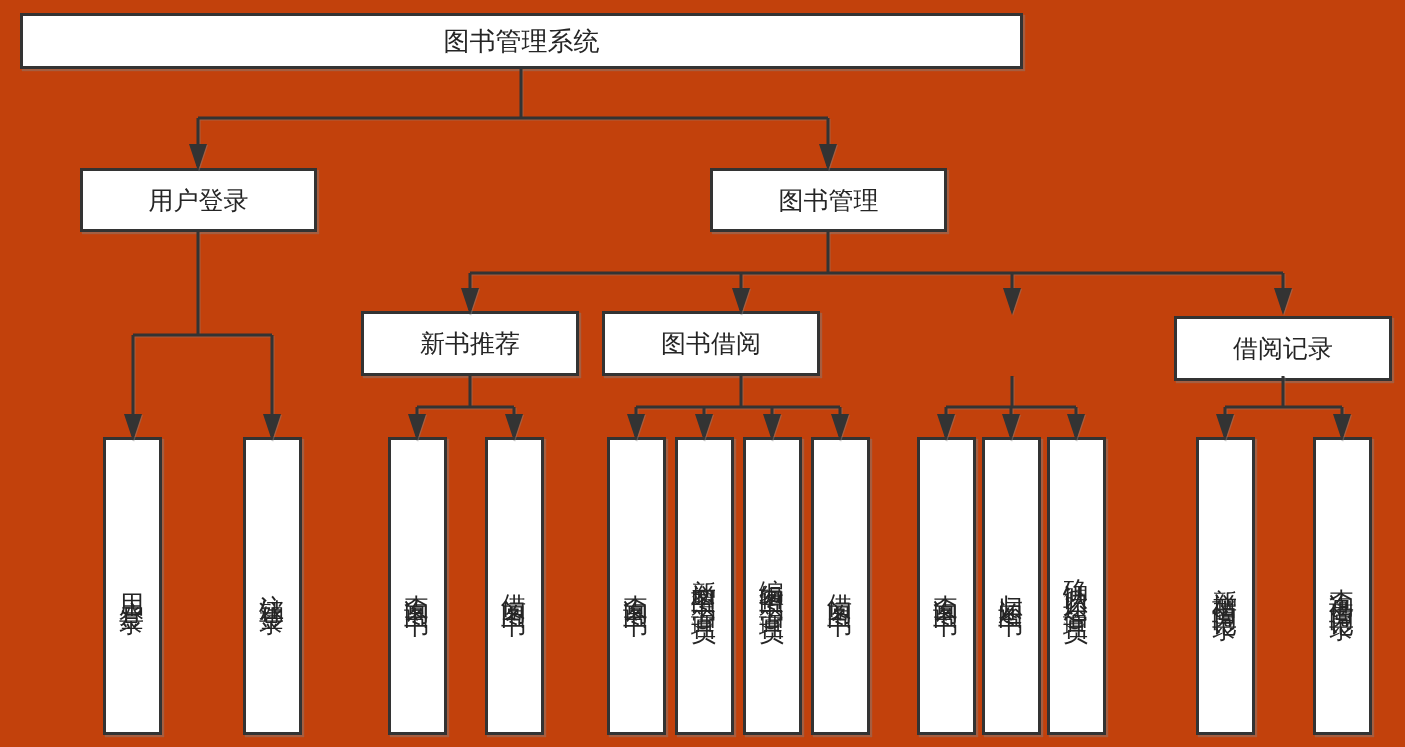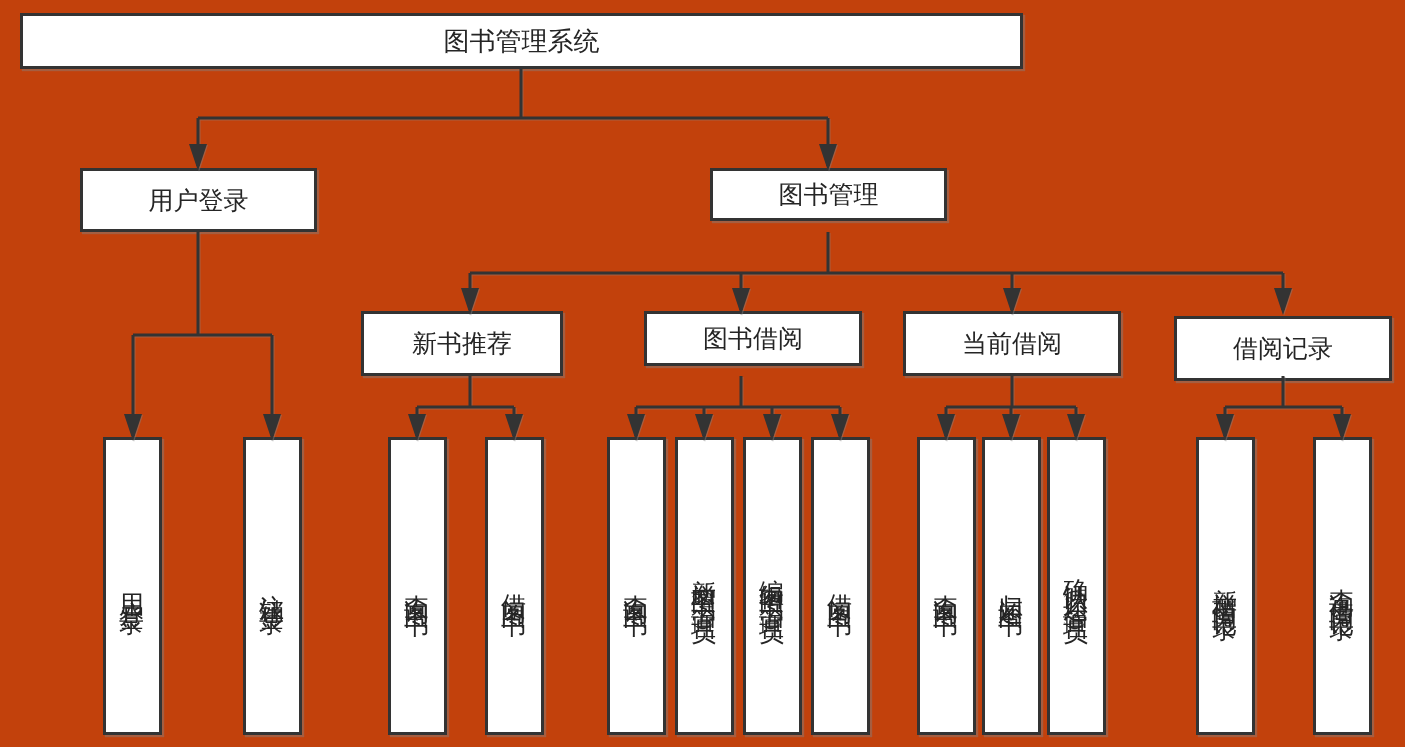--- a/index.html
+++ b/index.html
@@ -55,25 +55,24 @@
   }
 </style>
 </head>
 <body>
 
 <div id="canvas">
 
   <div class="box" style="left:20px; top:13px; width:1003px; height:56px; font-size:26px;">图书管理系统</div>
 
   <div class="box" style="left:80px; top:168px; width:237px; height:64px;">用户登录</div>
-  <div class="box" style="left:710px; top:168px; width:237px; height:53px;">图书管理</div>
+  <div class="box" style="left:710px; top:168px; width:237px; height:64px;">图书管理</div>
 
-  <div class="box" style="left:361px; top:311px; width:202px; height:65px;">新书推荐</div>
-  <div class="box" style="left:644px; top:311px; width:218px; height:55px;">图书借阅</div>
-  <div class="box" style="left:903px; top:311px; width:218px; height:65px;">当前借阅</div>
+  <div class="box" style="left:361px; top:311px; width:218px; height:65px;">新书推荐</div>
+  <div class="box" style="left:602px; top:311px; width:218px; height:65px;">图书借阅</div>
   <div class="box" style="left:1174px; top:316px; width:218px; height:65px;">借阅记录</div>
 
   <div class="box v" style="left:103px; top:437px; width:59px; height:298px;">用户登录</div>
   <div class="box v" style="left:243px; top:437px; width:59px; height:298px;">注销登录</div>
 
   <div class="box v" style="left:388px; top:437px; width:59px; height:298px;">查询图书</div>
   <div class="box v" style="left:485px; top:437px; width:59px; height:298px;">借阅图书</div>
 
   <div class="box v" style="left:607px; top:437px; width:59px; height:298px;">查询图书</div>
   <div class="box v" style="left:675px; top:437px; width:59px; height:298px;">新增图书（管理员）</div>

